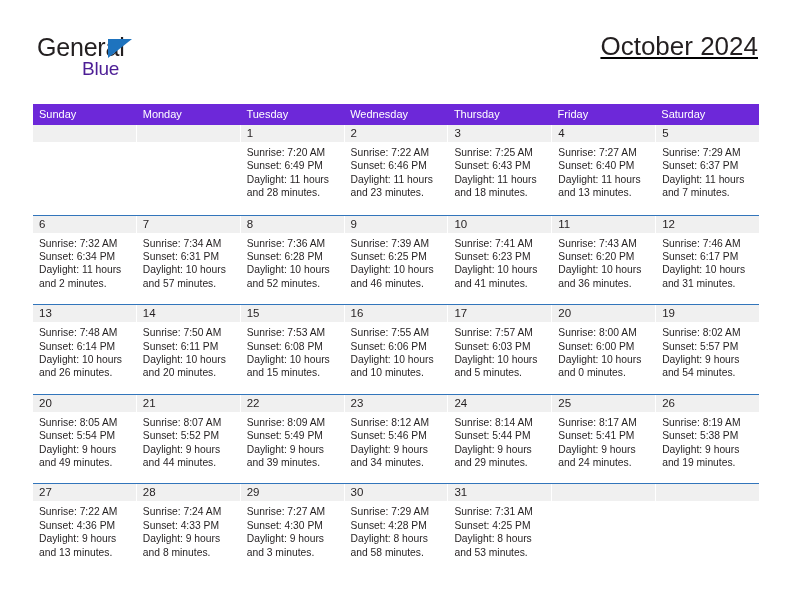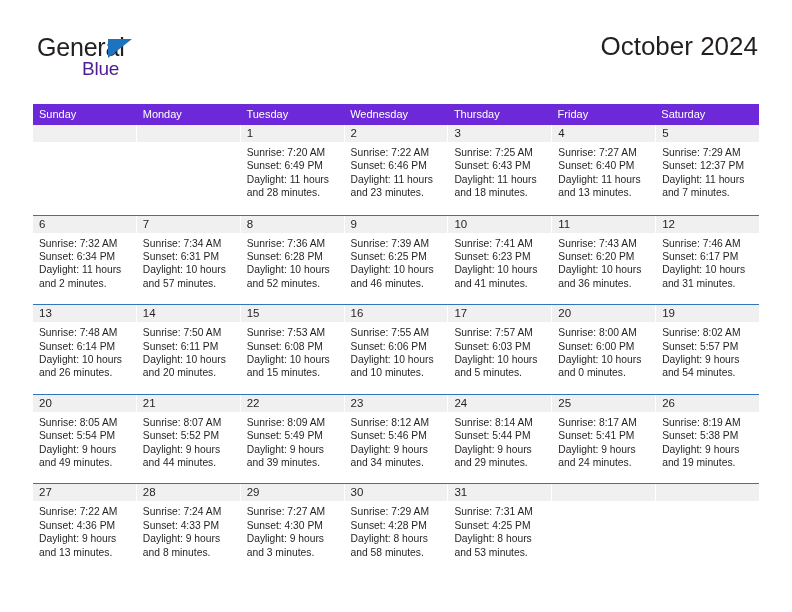--- a/index.html
+++ b/index.html
@@ -66,20 +66,21 @@
     width: 0;
     height: 0;
     border-top: 19px solid #1e73be;
     border-right: 24px solid transparent;
   }
 
   
   .title-block {
     text-align: right;
     padding-right: 1px;
+    text-decoration: underline;
   }
   .cal-title {
     font-size: 26px;
     line-height: 32px;
     color: #231f20;
     font-weight: normal;
     margin: 0;
     white-space: nowrap;
   }
   .cal-subtitle {
@@ -231,21 +232,21 @@
               <div class="detail-line">Sunrise: 7:27 AM</div>
               <div class="detail-line">Sunset: 6:40 PM</div>
               <div class="detail-line">Daylight: 11 hours</div>
               <div class="detail-line">and 13 minutes.</div>
             </div>
           </div>
           <div class="day-cell">
             <div class="day-number-band">5</div>
             <div class="day-details">
               <div class="detail-line">Sunrise: 7:29 AM</div>
-              <div class="detail-line">Sunset: 12:37 PM</div>
+              <div class="detail-line">Sunset: 6:37 PM</div>
               <div class="detail-line">Daylight: 11 hours</div>
               <div class="detail-line">and 7 minutes.</div>
             </div>
           </div>
         </div>
         <div class="week-row">
           <div class="day-cell">
             <div class="day-number-band">6</div>
             <div class="day-details">
               <div class="detail-line">Sunrise: 7:32 AM</div>

